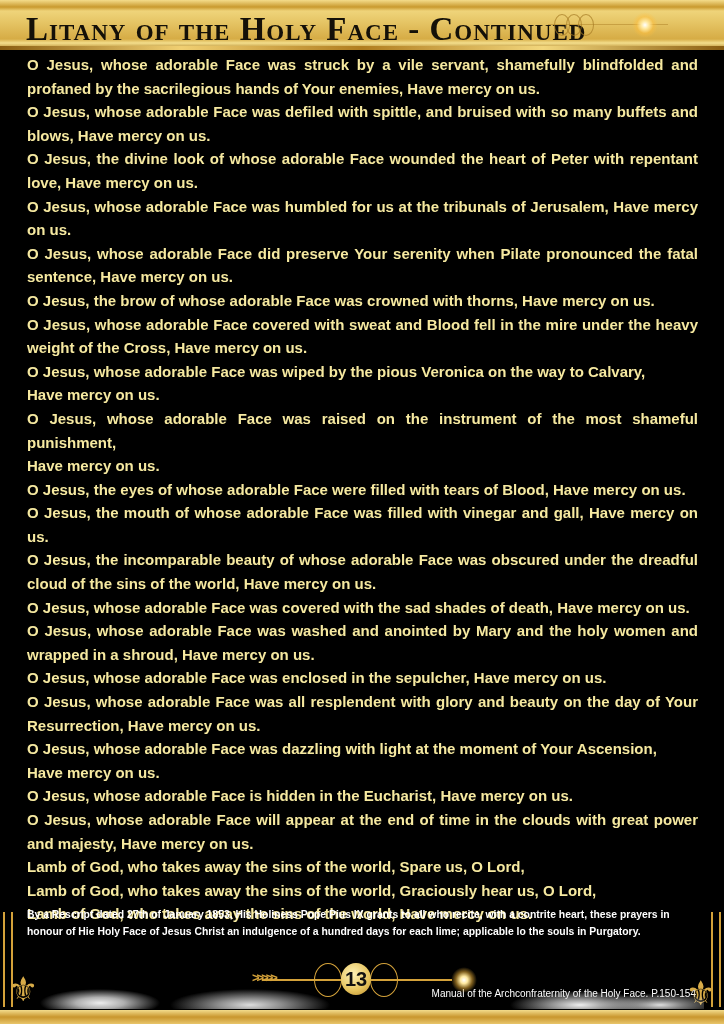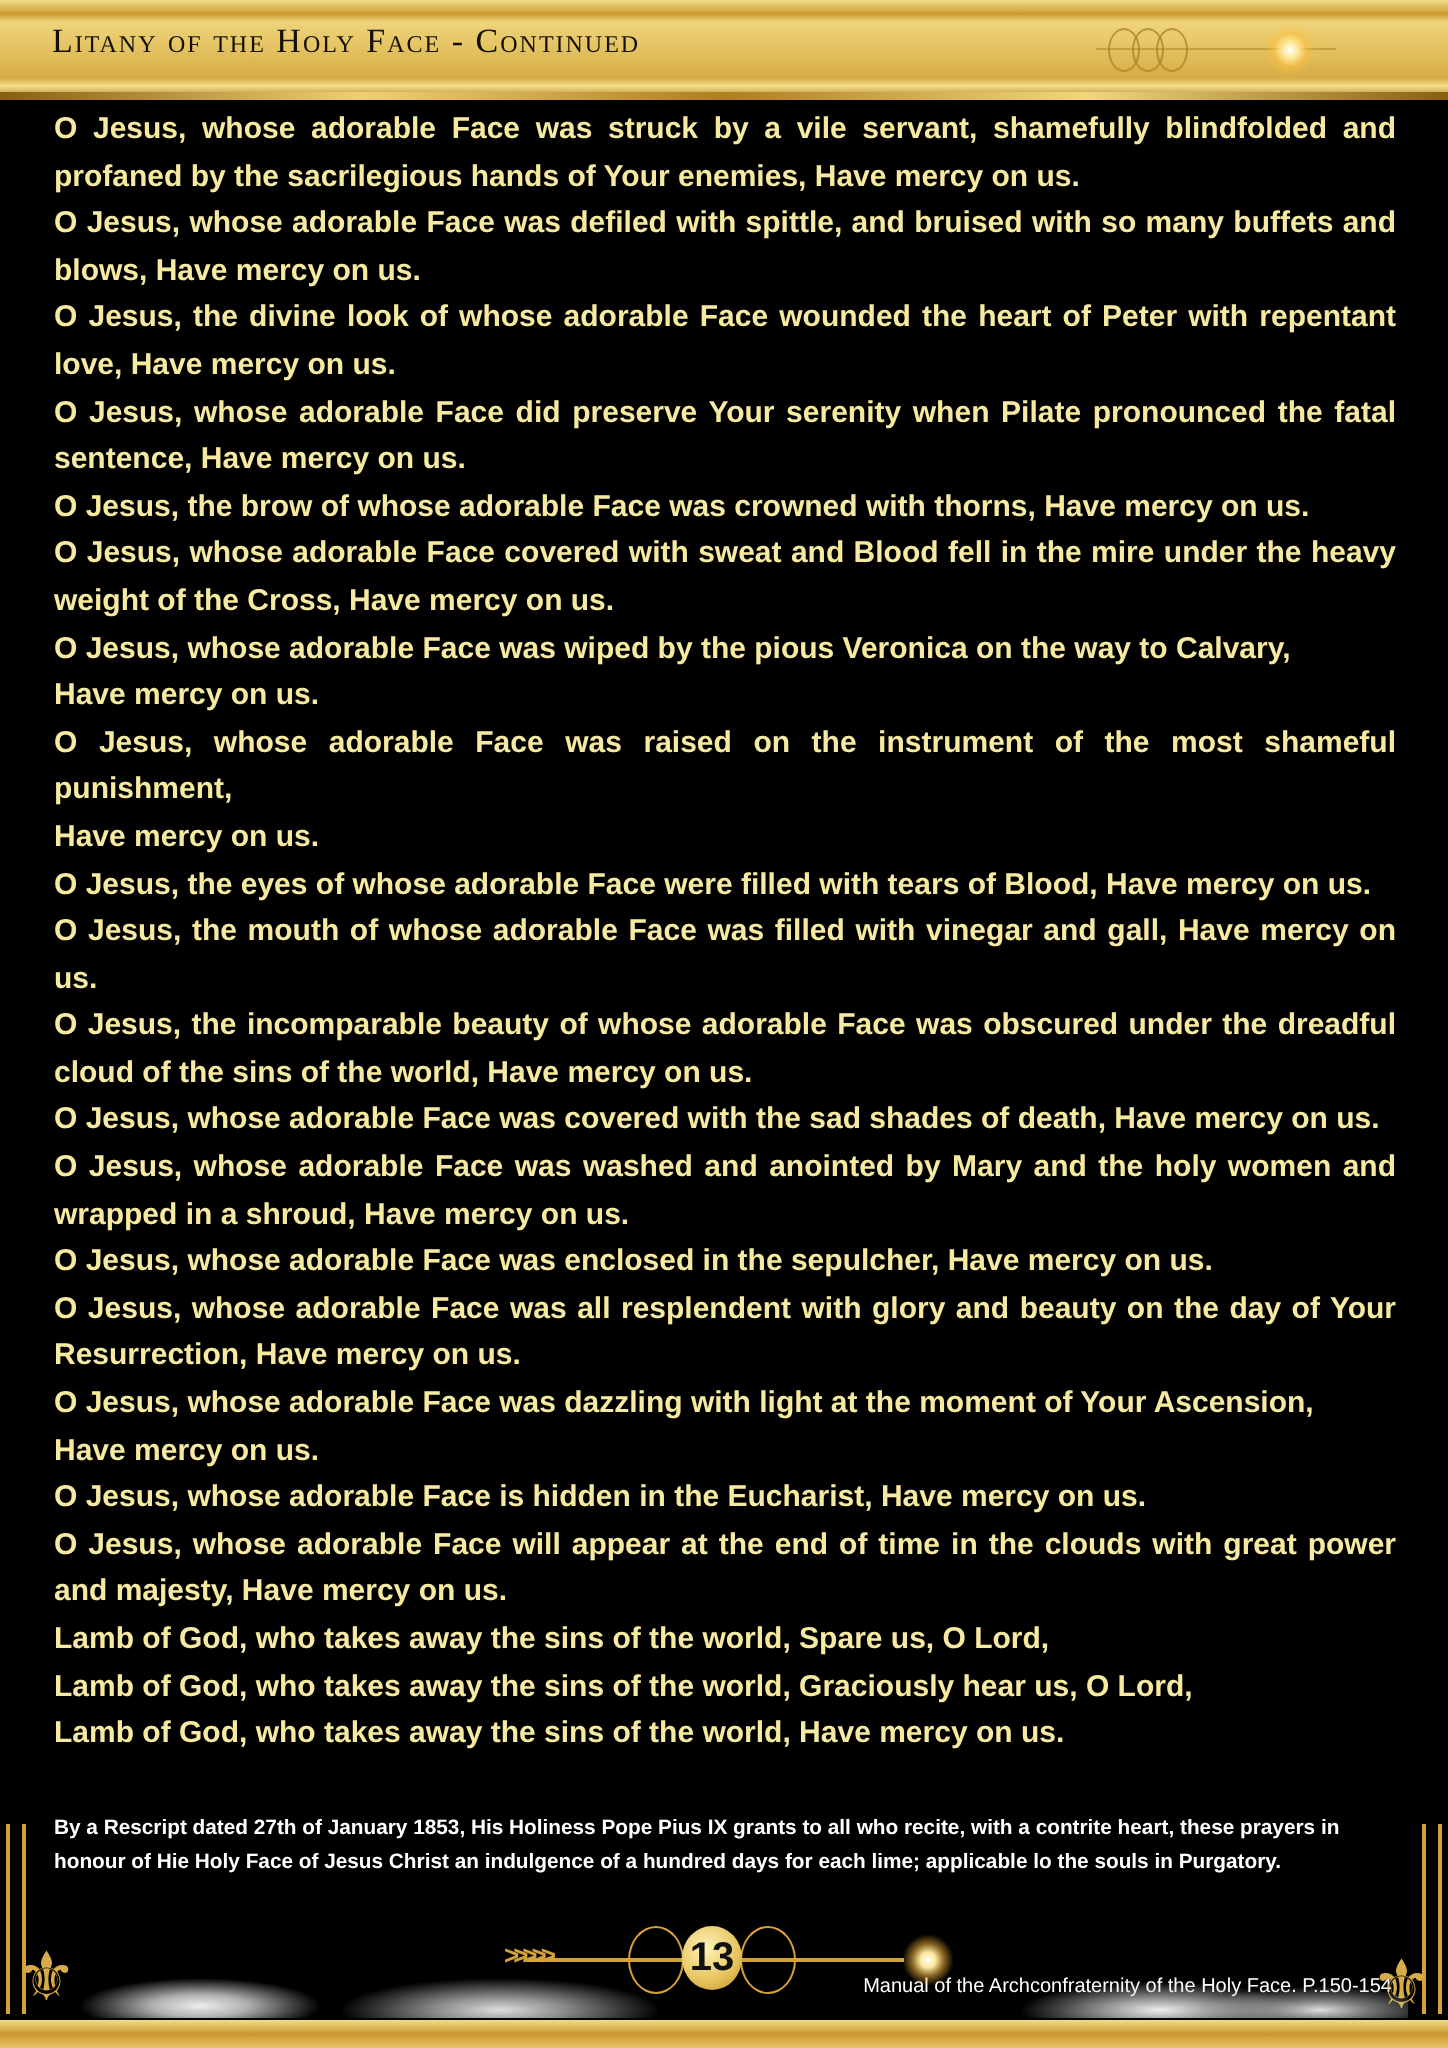--- a/index.html
+++ b/index.html
@@ -11,22 +11,22 @@
   .top-band {
     position: absolute; left: 0; top: 0; width: 724px; height: 50px;
     background: linear-gradient(180deg, #f4dc8a 0%, #c99a2e 14%, #efd47a 22%, #e3c160 50%, #d6ac45 78%, #f3de8c 86%, #a8771a 100%);
   }
   .top-band::after {
     content: ""; position: absolute; left: 0; right: 0; bottom: 0; height: 4px;
     background: linear-gradient(90deg, #8a5e12, #f0cf72, #b07d1f, #f2d67c, #8a5e12);
   }
   .title {
     position: absolute; left: 26px; top: 11px;
-    font-family: "Liberation Serif", serif; font-size: 17px; letter-spacing: 1px;
-    color: #141008; font-variant: small-caps; font-weight: normal;
+    font-family: "Liberation Serif", serif; font-size: 33px; letter-spacing: 1px;
+    color: #141008; font-variant: small-caps; font-weight: bold;
   }
   .title-deco { position: absolute; left: 548px; top: 14px; width: 150px; height: 22px; }
   .title-deco .line { position: absolute; left: 0; right: 30px; top: 10px; height: 1px; background: #b58a2e; opacity: .6; }
   .title-deco .ring { position: absolute; top: 0; width: 14px; height: 20px; border: 1px solid #a67c25; border-radius: 50%; opacity: .7; }
   .star {
     position: absolute; width: 26px; height: 26px; border-radius: 50%;
     background: radial-gradient(circle, #fff 0%, #ffe9a0 20%, rgba(255,190,60,.5) 45%, rgba(255,170,0,0) 70%);
   }
   .content {
     position: absolute; left: 27px; top: 53px; width: 671px;
@@ -80,20 +80,21 @@
     <div class="ring" style="left:18px"></div>
     <div class="ring" style="left:30px"></div>
   </div>
   <div class="star" style="left:632px; top:12px;"></div>
 </div>
 
 <div class="content">
   <p>O Jesus, whose adorable Face was struck by a vile servant, shamefully blindfolded and profaned by the sacrilegious hands of Your enemies, Have mercy on us.</p>
   <p>O Jesus, whose adorable Face was defiled with spittle, and bruised with so many buffets and blows, Have mercy on us.</p>
   <p>O Jesus, the divine look of whose adorable Face wounded the heart of Peter with repentant love, Have mercy on us.</p>
+  <p>O Jesus, whose adorable Face was humbled for us at the tribunals of Jerusalem, Have mercy on us.</p>
   <p>O Jesus, whose adorable Face did preserve Your serenity when Pilate pronounced the fatal sentence, Have mercy on us.</p>
   <p>O Jesus, the brow of whose adorable Face was crowned with thorns, Have mercy on us.</p>
   <p>O Jesus, whose adorable Face covered with sweat and Blood fell in the mire under the heavy weight of the Cross, Have mercy on us.</p>
   <p class="last-left">O Jesus, whose adorable Face was wiped by the pious Veronica on the way to Calvary,</p>
   <p>Have mercy on us.</p>
   <p class="last-left">O Jesus, whose adorable Face was raised on the instrument of the most shameful punishment,</p>
   <p>Have mercy on us.</p>
   <p>O Jesus, the eyes of whose adorable Face were filled with tears of Blood, Have mercy on us.</p>
   <p>O Jesus, the mouth of whose adorable Face was filled with vinegar and gall, Have mercy on us.</p>
   <p>O Jesus, the incomparable beauty of whose adorable Face was obscured under the dreadful cloud of the sins of the world, Have mercy on us.</p>

